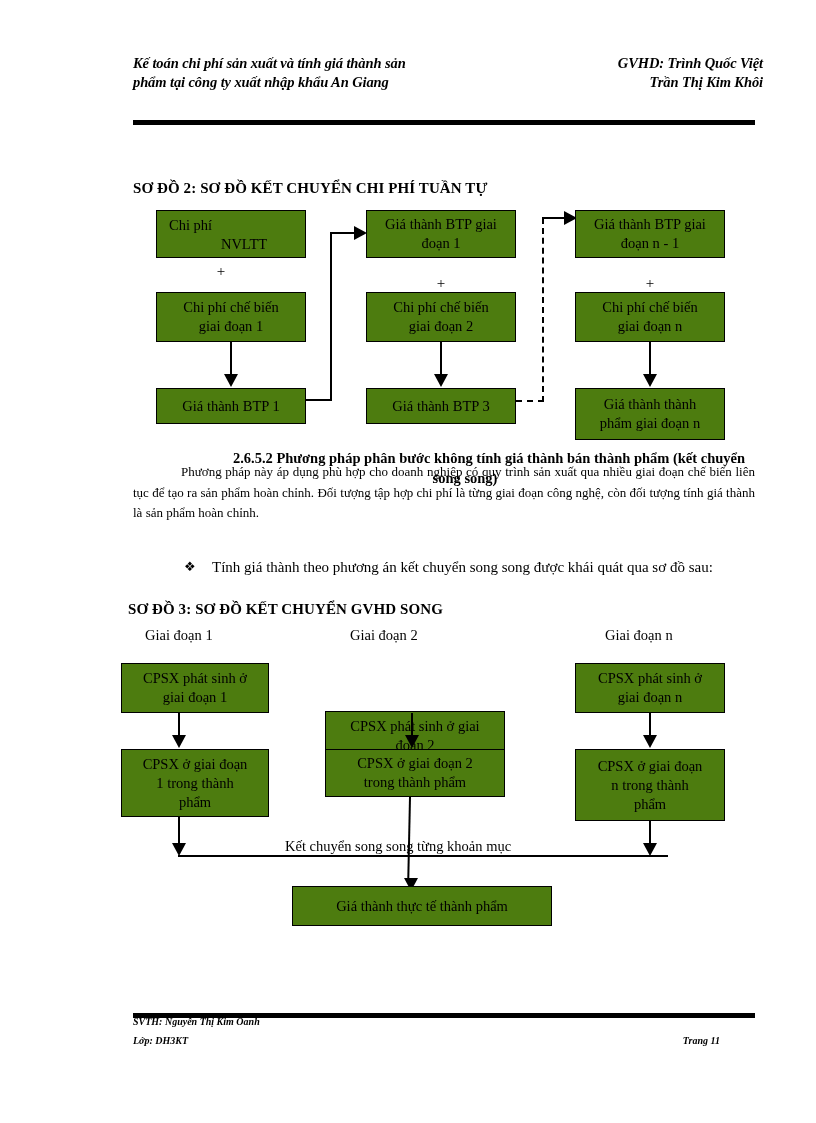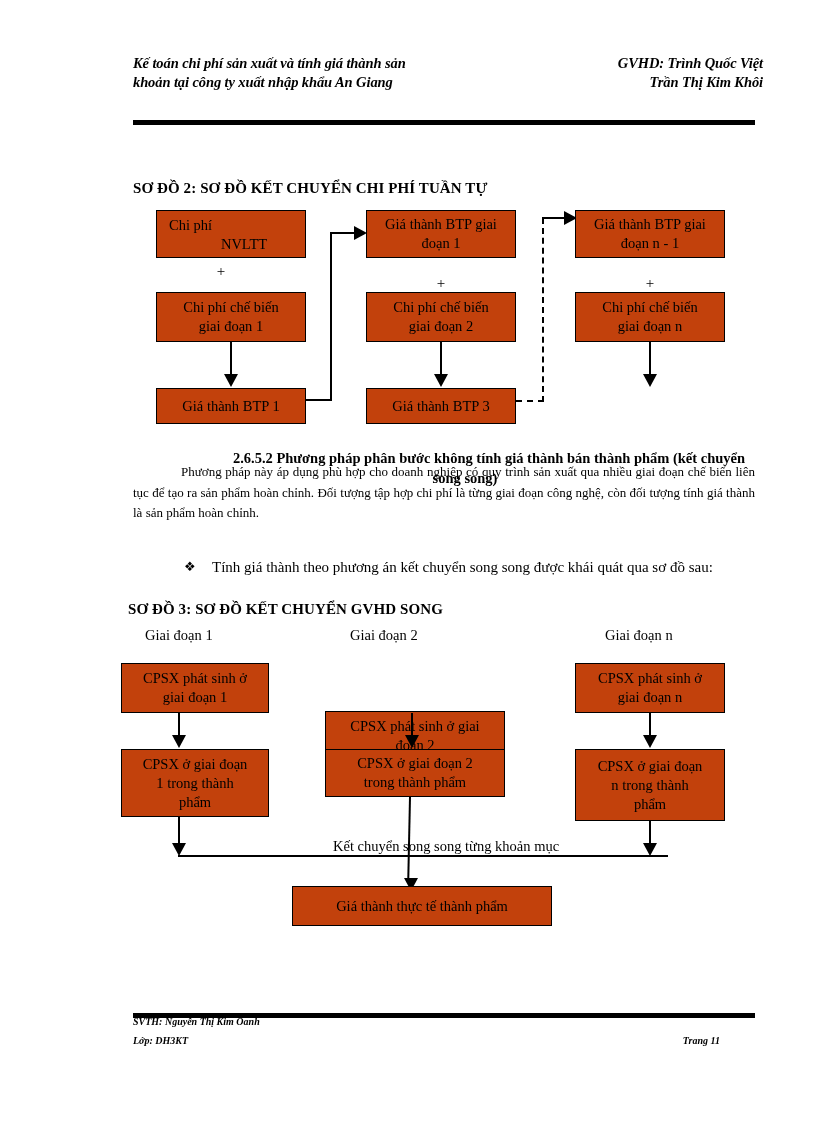--- a/index.html
+++ b/index.html
@@ -64,21 +64,21 @@
   .box {
     position: absolute;
     border: 1.6px solid #000;
     box-sizing: border-box;
     display: flex;
     align-items: center;
     justify-content: center;
     text-align: center;
     font-size: 14.5px;
     line-height: 19px;
-    background: #c2410c;
+    background: #4d7c0f;
     padding: 1px 4px;
   }
   .box.left-align-first {
     display: block;
     text-align: left;
     padding-top: 5px;
     padding-left: 12px;
   }
   .box .l2 {
     display: block;
@@ -214,21 +214,21 @@
   .footer-page { padding-right: 35px; }
 </style>
 </head>
 <body>
 
 <div class="page">
 
   <div class="header">
     <div class="header-left">
       <div>Kế toán chi phí sản xuất và tính giá thành sản</div>
-      <div>khoản tại công ty xuất nhập khẩu An Giang</div>
+      <div>phẩm tại công ty xuất nhập khẩu An Giang</div>
     </div>
     <div class="header-right">
       <div>GVHD: Trình Quốc Việt</div>
       <div>Trần Thị Kim Khôi</div>
     </div>
   </div>
   <div class="rule-top"></div>
 
   <div class="diagram-title" id="title-so-do-2">SƠ ĐỒ 2: SƠ ĐỒ KẾT CHUYỂN CHI PHÍ TUẦN TỰ</div>
 
@@ -262,20 +262,22 @@
   <div class="hline" style="left:542px; top:217px; width:24px;"></div>
   <div class="arrow-right" style="left:564px; top:211px;"></div>
 
   <div class="box" style="left:575px; top:210px; width:150px; height:48px; white-space:pre-line;">Giá thành BTP giai
 đoạn n - 1</div>
   <div class="plus" style="left:640px; top:276px;">+</div>
   <div class="box" style="left:575px; top:292px; width:150px; height:50px; white-space:pre-line;">Chi phí chế biến
 giai đoạn n</div>
   <div class="vline" style="left:649px; top:342px; height:34px;"></div>
   <div class="arrow-down" style="left:643px; top:374px;"></div>
+  <div class="box" style="left:575px; top:388px; width:150px; height:52px; white-space:pre-line;">Giá thành thành
+phẩm giai đoạn n</div>
 
   <div class="subhead">2.6.5.2 Phương pháp phân bước không tính giá thành bán thành phẩm (kết chuyển song song)</div>
   <div class="para">Phương pháp này áp dụng phù hợp cho doanh nghiệp có quy trình sản xuất qua nhiều giai đoạn chế biến liên tục để tạo ra sản phẩm hoàn chỉnh. Đối tượng tập hợp chi phí là từng giai đoạn công nghệ, còn đối tượng tính giá thành là sản phẩm hoàn chỉnh.</div>
   <div class="bullet-row">
     <span class="bullet-glyph">❖</span>
     <span class="bullet-text">Tính giá thành theo phương án kết chuyển song song được khái quát qua sơ đồ sau:</span>
   </div>
 
   <div class="diagram-title" id="title-so-do-3">SƠ ĐỒ 3: SƠ ĐỒ KẾT CHUYỂN GVHD SONG</div>
 
@@ -306,21 +308,21 @@
 giai đoạn n</div>
   <div class="vline" style="left:649px; top:713px; height:24px;"></div>
   <div class="arrow-down" style="left:643px; top:735px;"></div>
   <div class="box" style="left:575px; top:749px; width:150px; height:72px; white-space:pre-line;">CPSX ở giai đoạn
 n trong thành
 phẩm</div>
   <div class="vline" style="left:649px; top:821px; height:26px;"></div>
   <div class="arrow-down" style="left:643px; top:843px;"></div>
 
   <div class="hline-thin" style="left:178px; top:855px; width:490px;"></div>
-  <div class="edge-label" style="left:285px; top:838px;margin-left:48px;">Kết chuyển song song từng khoản mục</div>
+  <div class="edge-label" style="left:285px; top:838px;">Kết chuyển song song từng khoản mục</div>
 
   <div class="box" style="left:292px; top:886px; width:260px; height:40px;">Giá thành thực tế thành phẩm</div>
 
   <div class="rule-bottom"></div>
   <div class="footer">
     <div>SVTH: Nguyễn Thị Kim Oanh</div>
     <div class="footer-line2">
       <span>Lớp: DH3KT</span>
       <span class="footer-page">Trang 11</span>
     </div>

